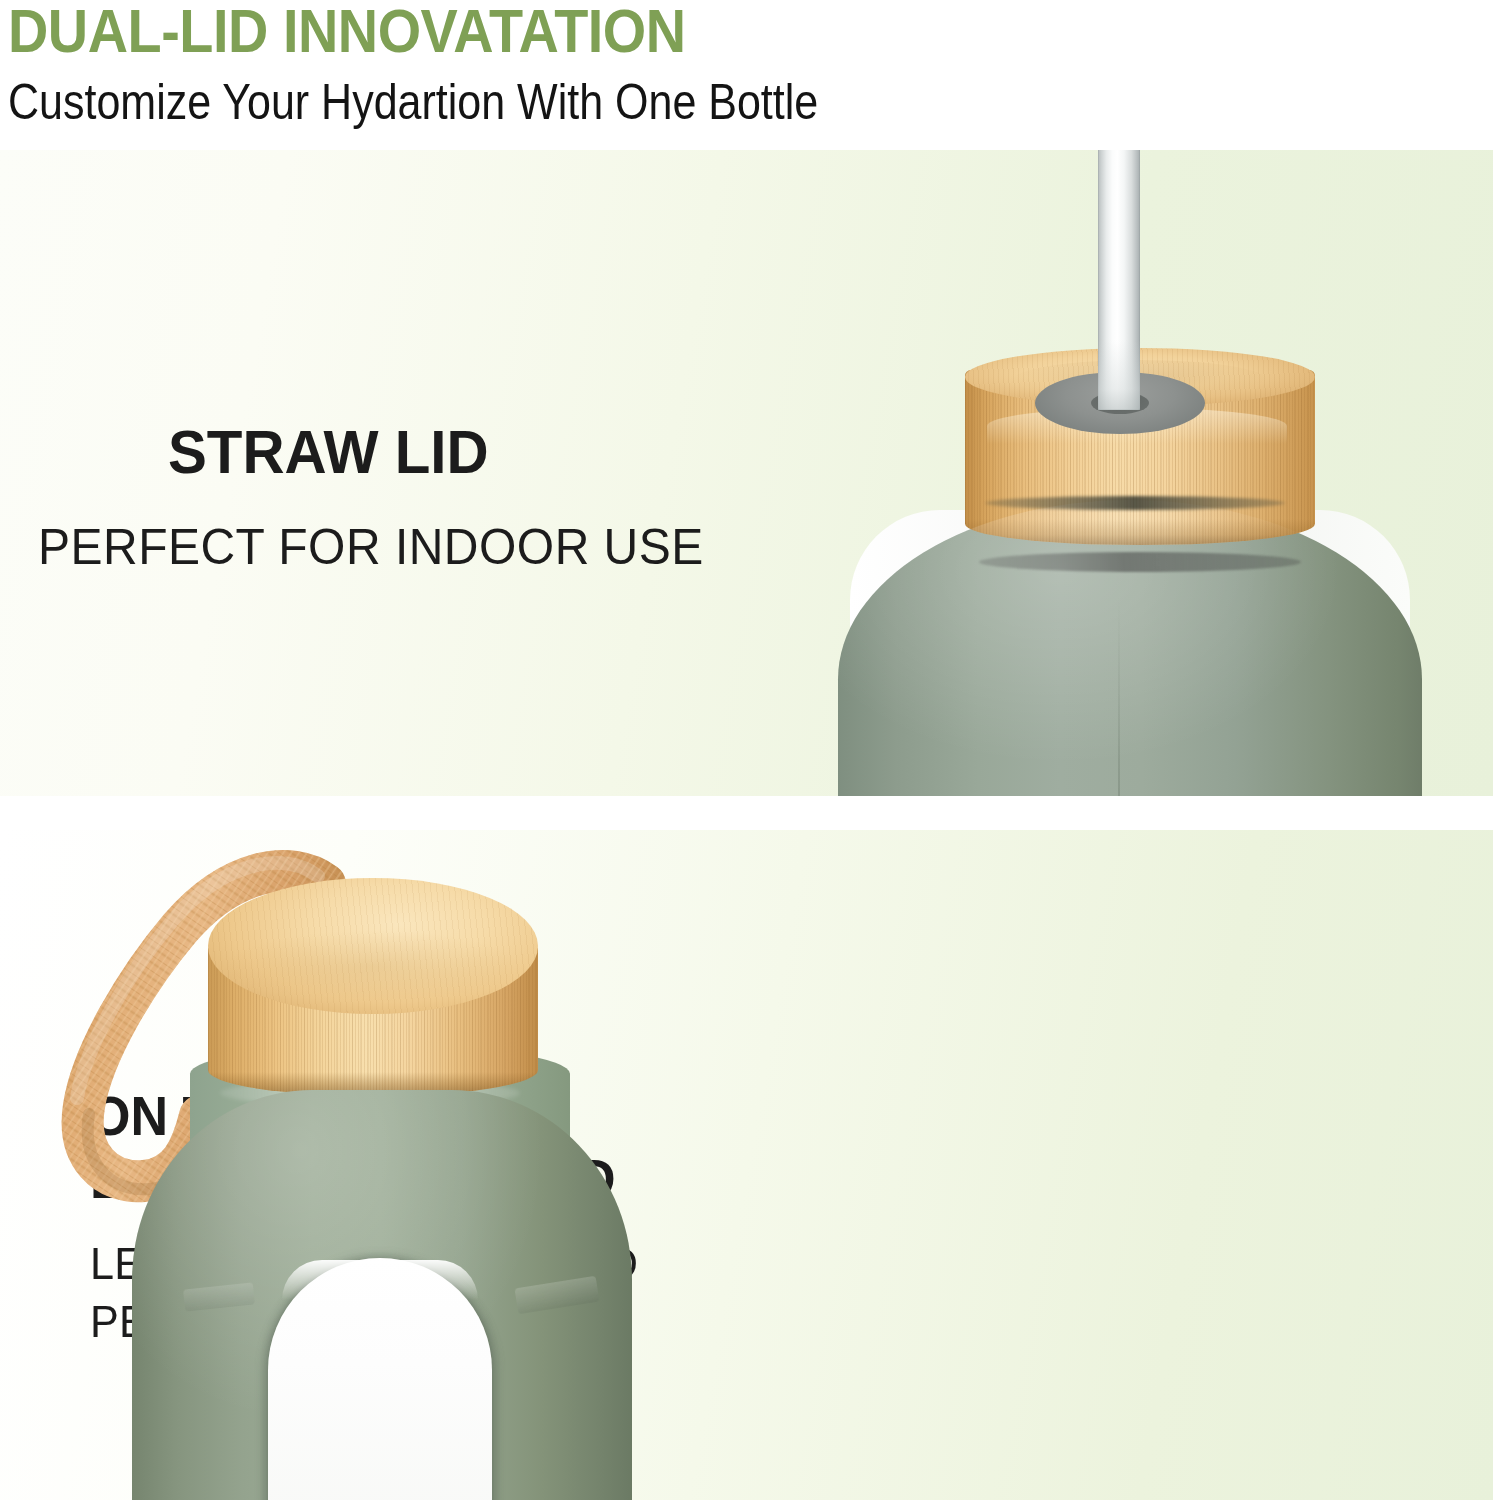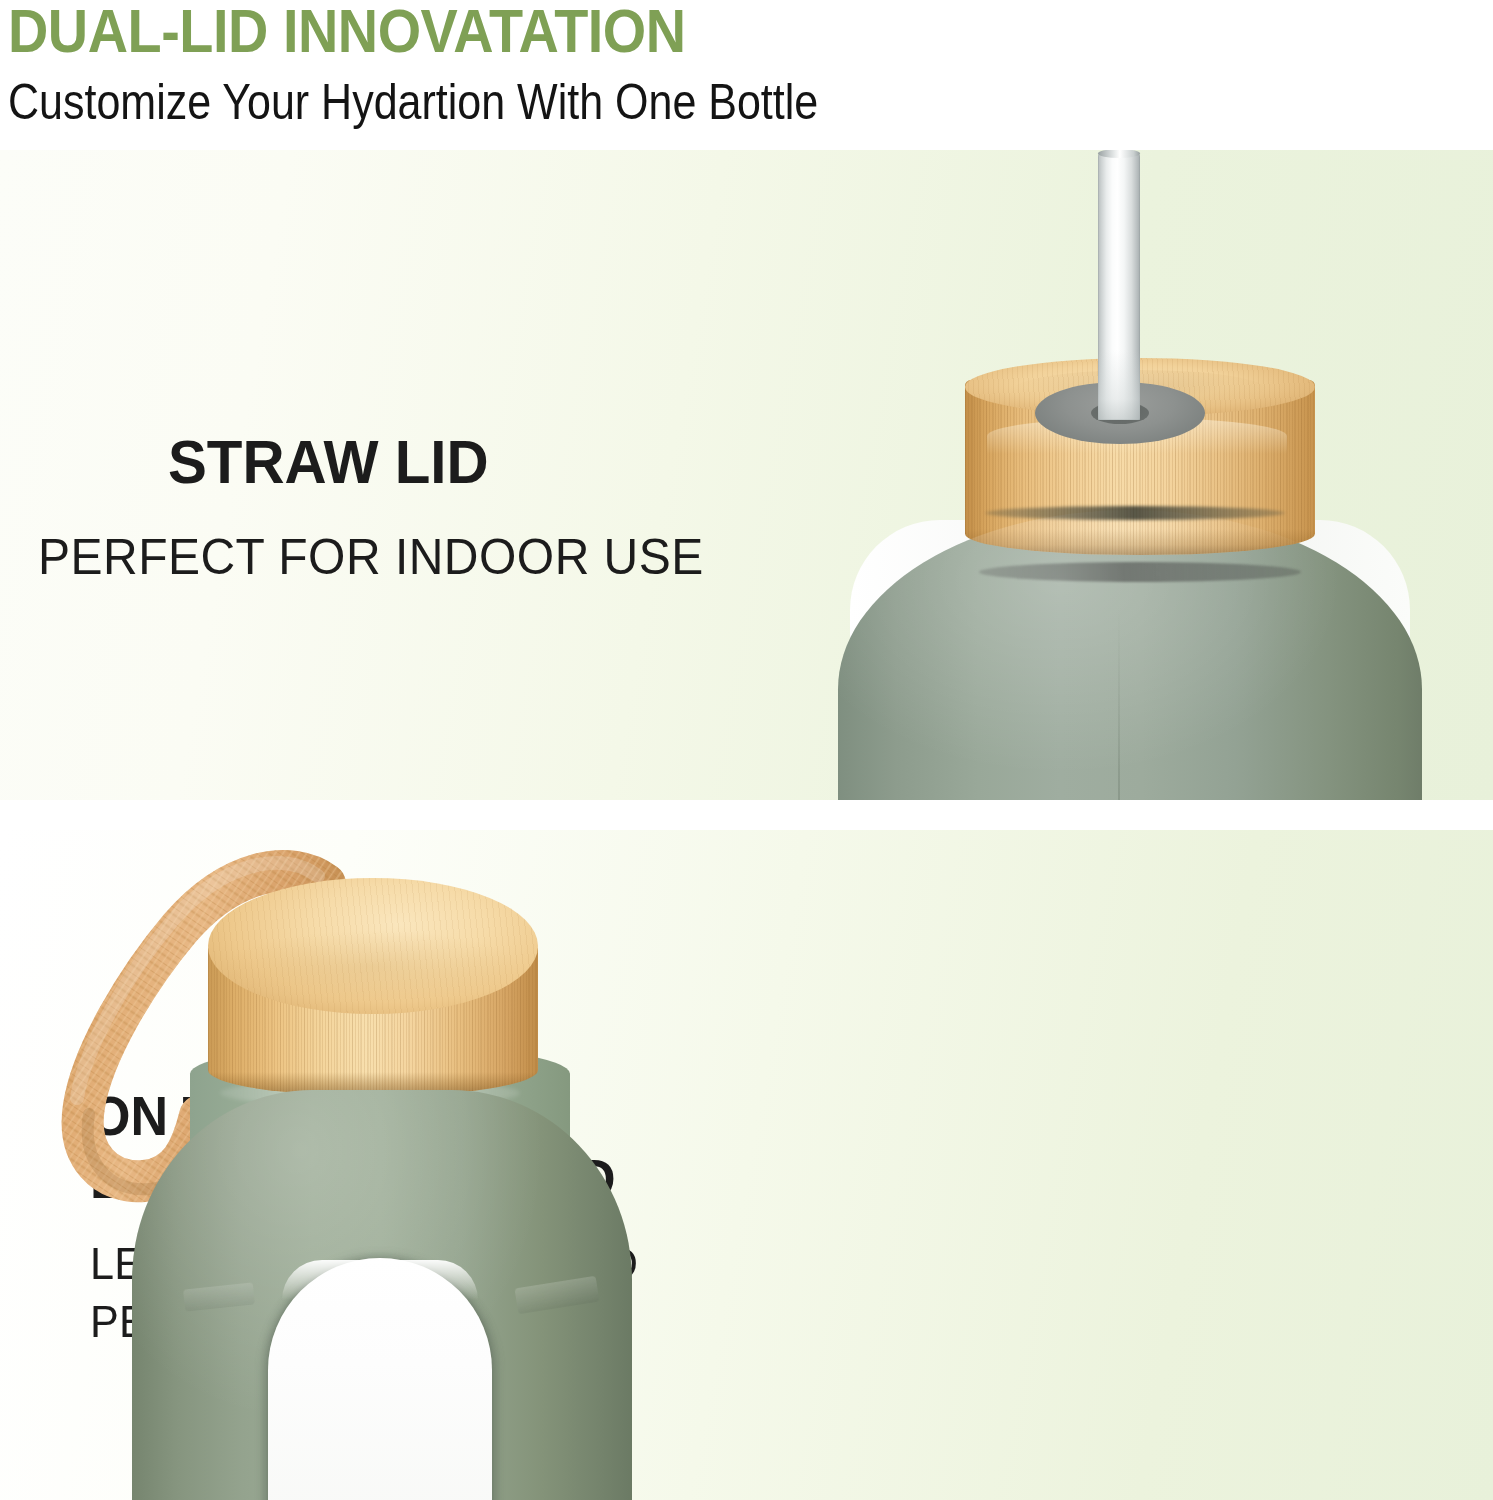--- a/index.html
+++ b/index.html
@@ -49,21 +49,21 @@
   }
 
   
   .panel{
     position:absolute;
     left:0;
     width:1493px;
     overflow:hidden;
   }
   #panel-top{
-    top:150px;
+    top:140px;
     height:656px;
     background:linear-gradient(100deg,#fcfdf8 0%,#fbfcf4 18%,#f4f8e8 45%,#ebf3dd 72%,#e8f1da 100%);
   }
   #panel-divider{
     position:absolute;
     left:0; top:800px;
     width:1493px; height:30px;
     background:#ffffff;
     z-index:35;
   }

